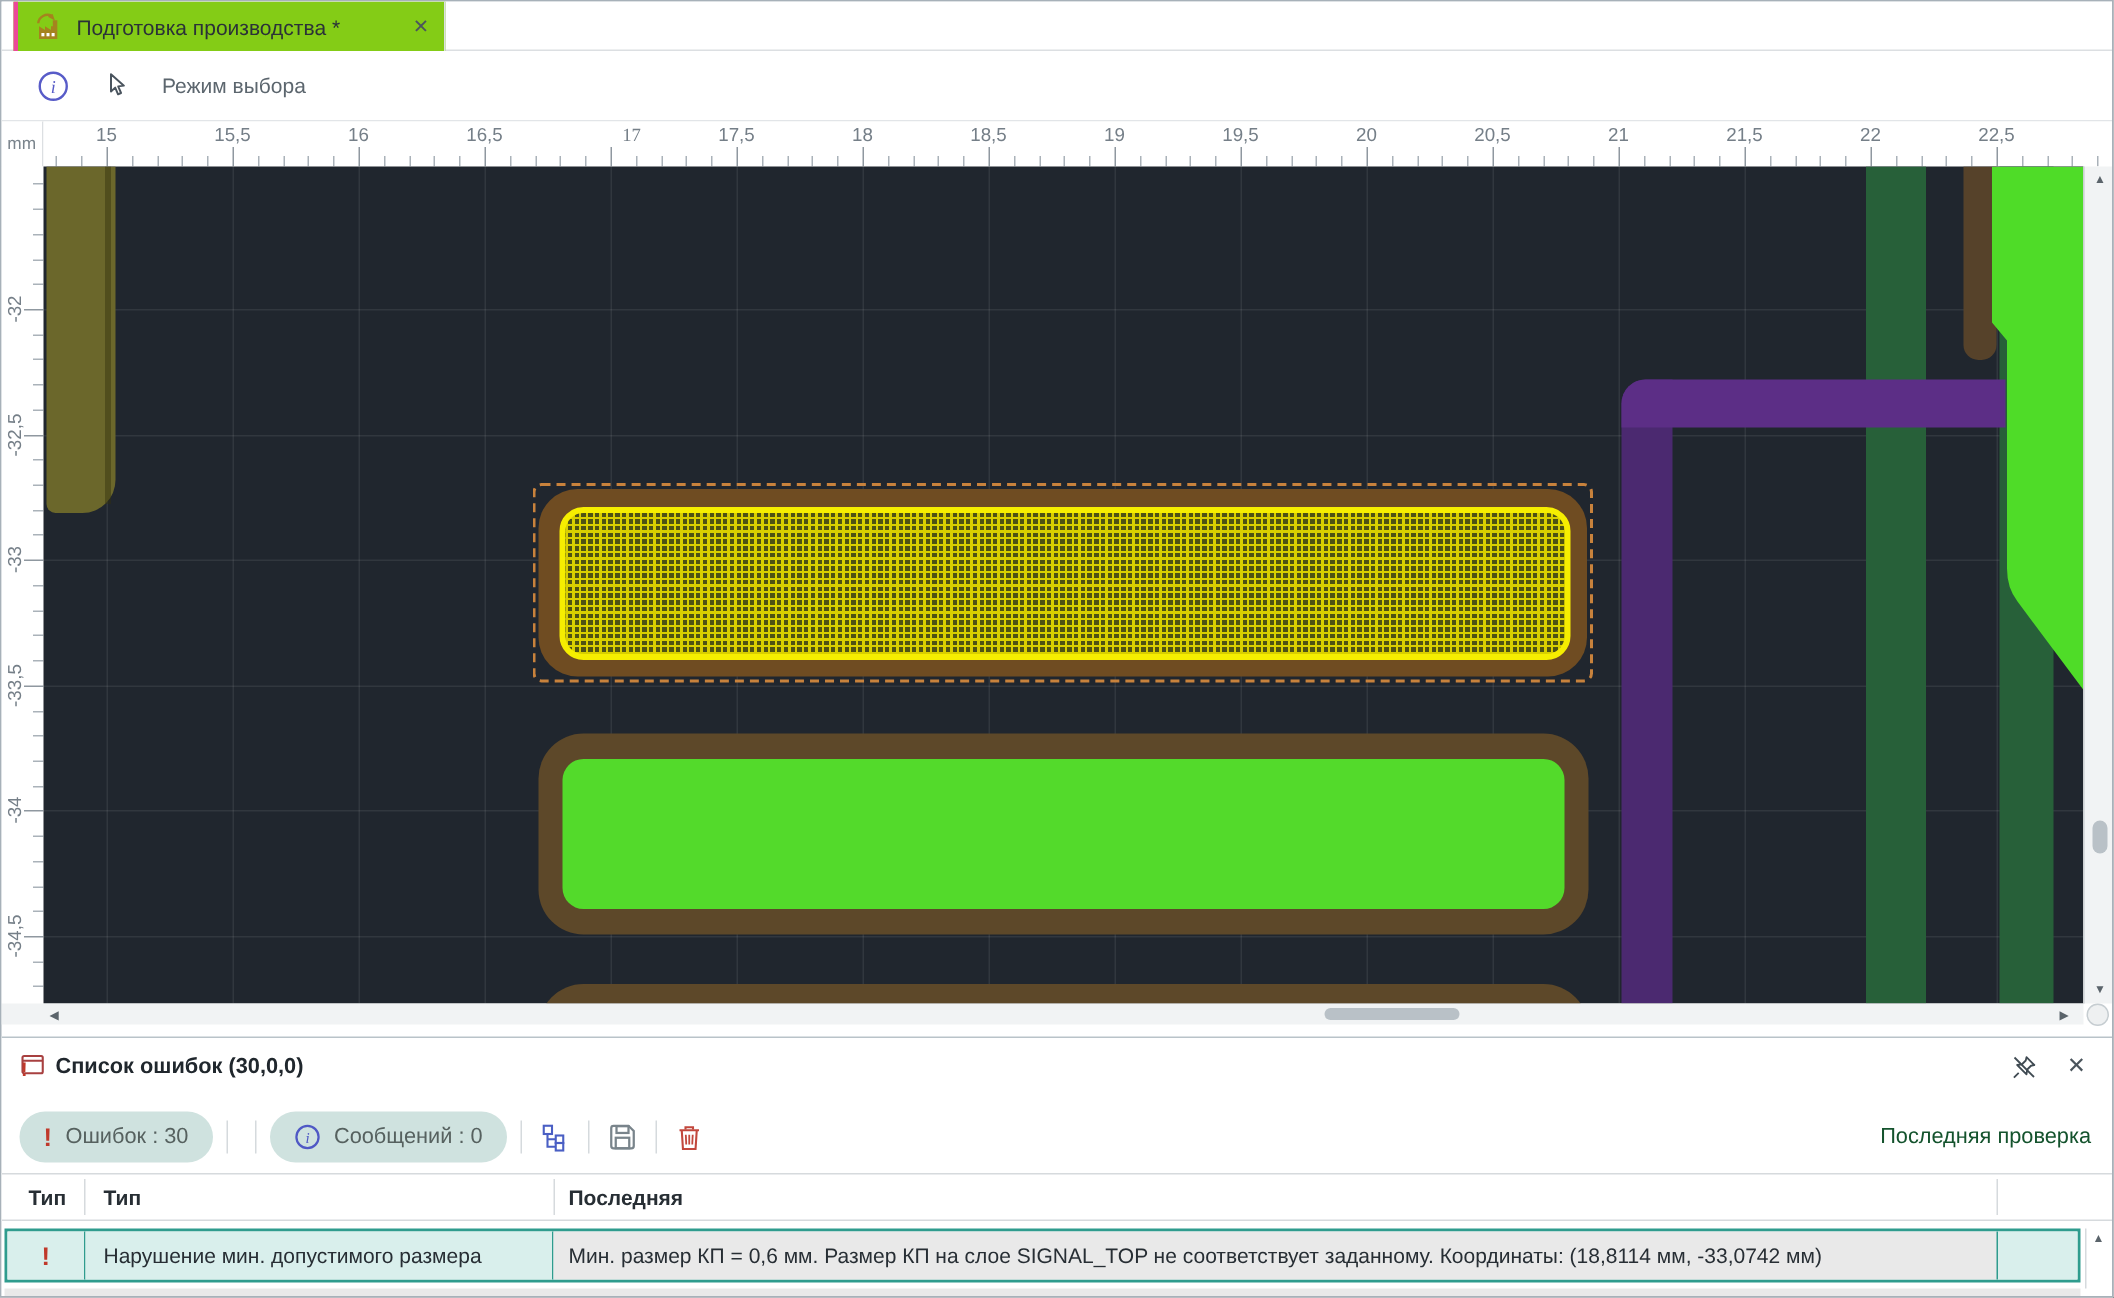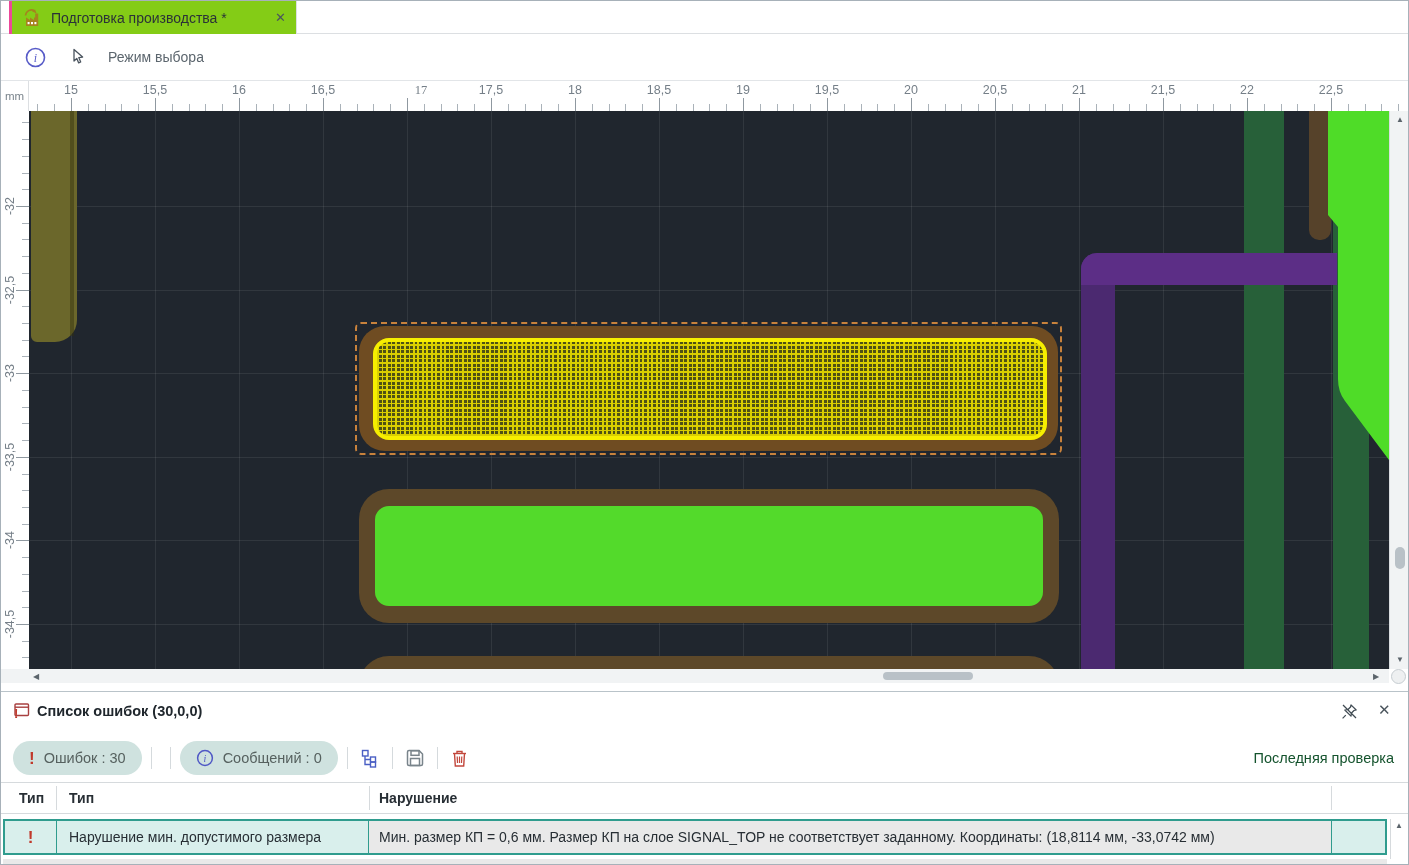--- a/index.html
+++ b/index.html
@@ -440,21 +440,21 @@
 
     <div class="views">
       <span class="view-plain">Последняя проверка</span>
     </div>
 
     <div class="table-header">
       <span class="th-label" style="left:18px;">Тип</span>
       <span class="th-div" style="left:55px;"></span>
       <span class="th-label" style="left:68px;">Тип</span>
       <span class="th-div" style="left:368px;"></span>
-      <span class="th-label" style="left:378px;">Нарушение</span>
+      <span class="th-label" style="left:378px;">Последняя</span>
       <span class="th-div" style="left:1330px;"></span>
     </div>
 
     <div class="row">
       <div class="cell cell-sev">
         <span class="glyph-error">!</span>
       </div>
       <div class="cell cell-type">Нарушение мин. допустимого размера</div>
       <div class="cell cell-desc">Мин. размер КП = 0,6 мм. Размер КП на слое SIGNAL_TOP не соответствует заданному. Координаты: (18,8114 мм, -33,0742 мм)</div>
       <div class="cell cell-extra"></div>

